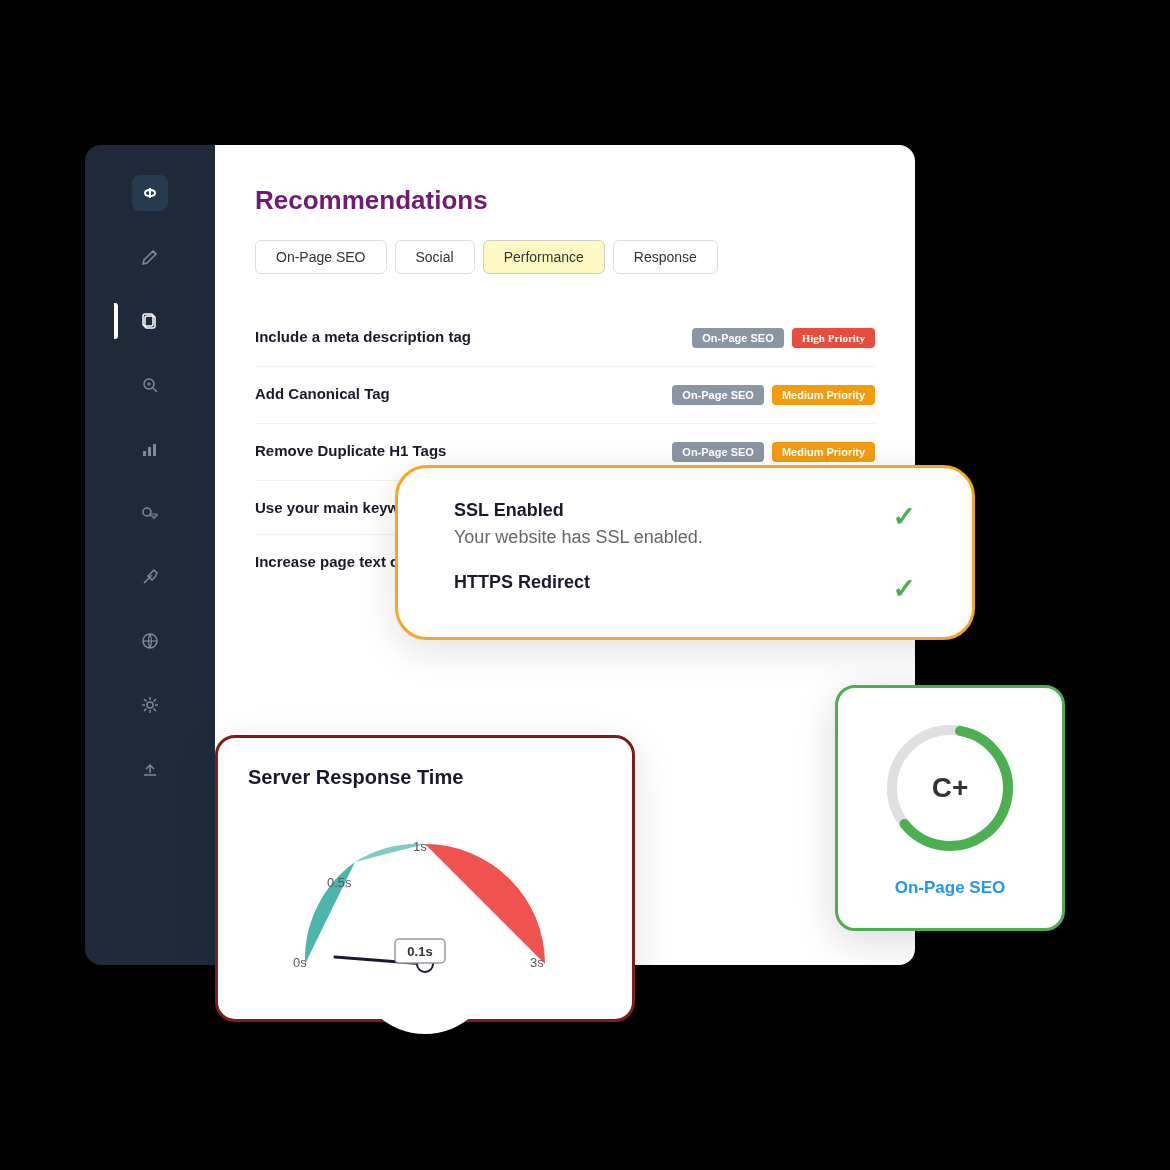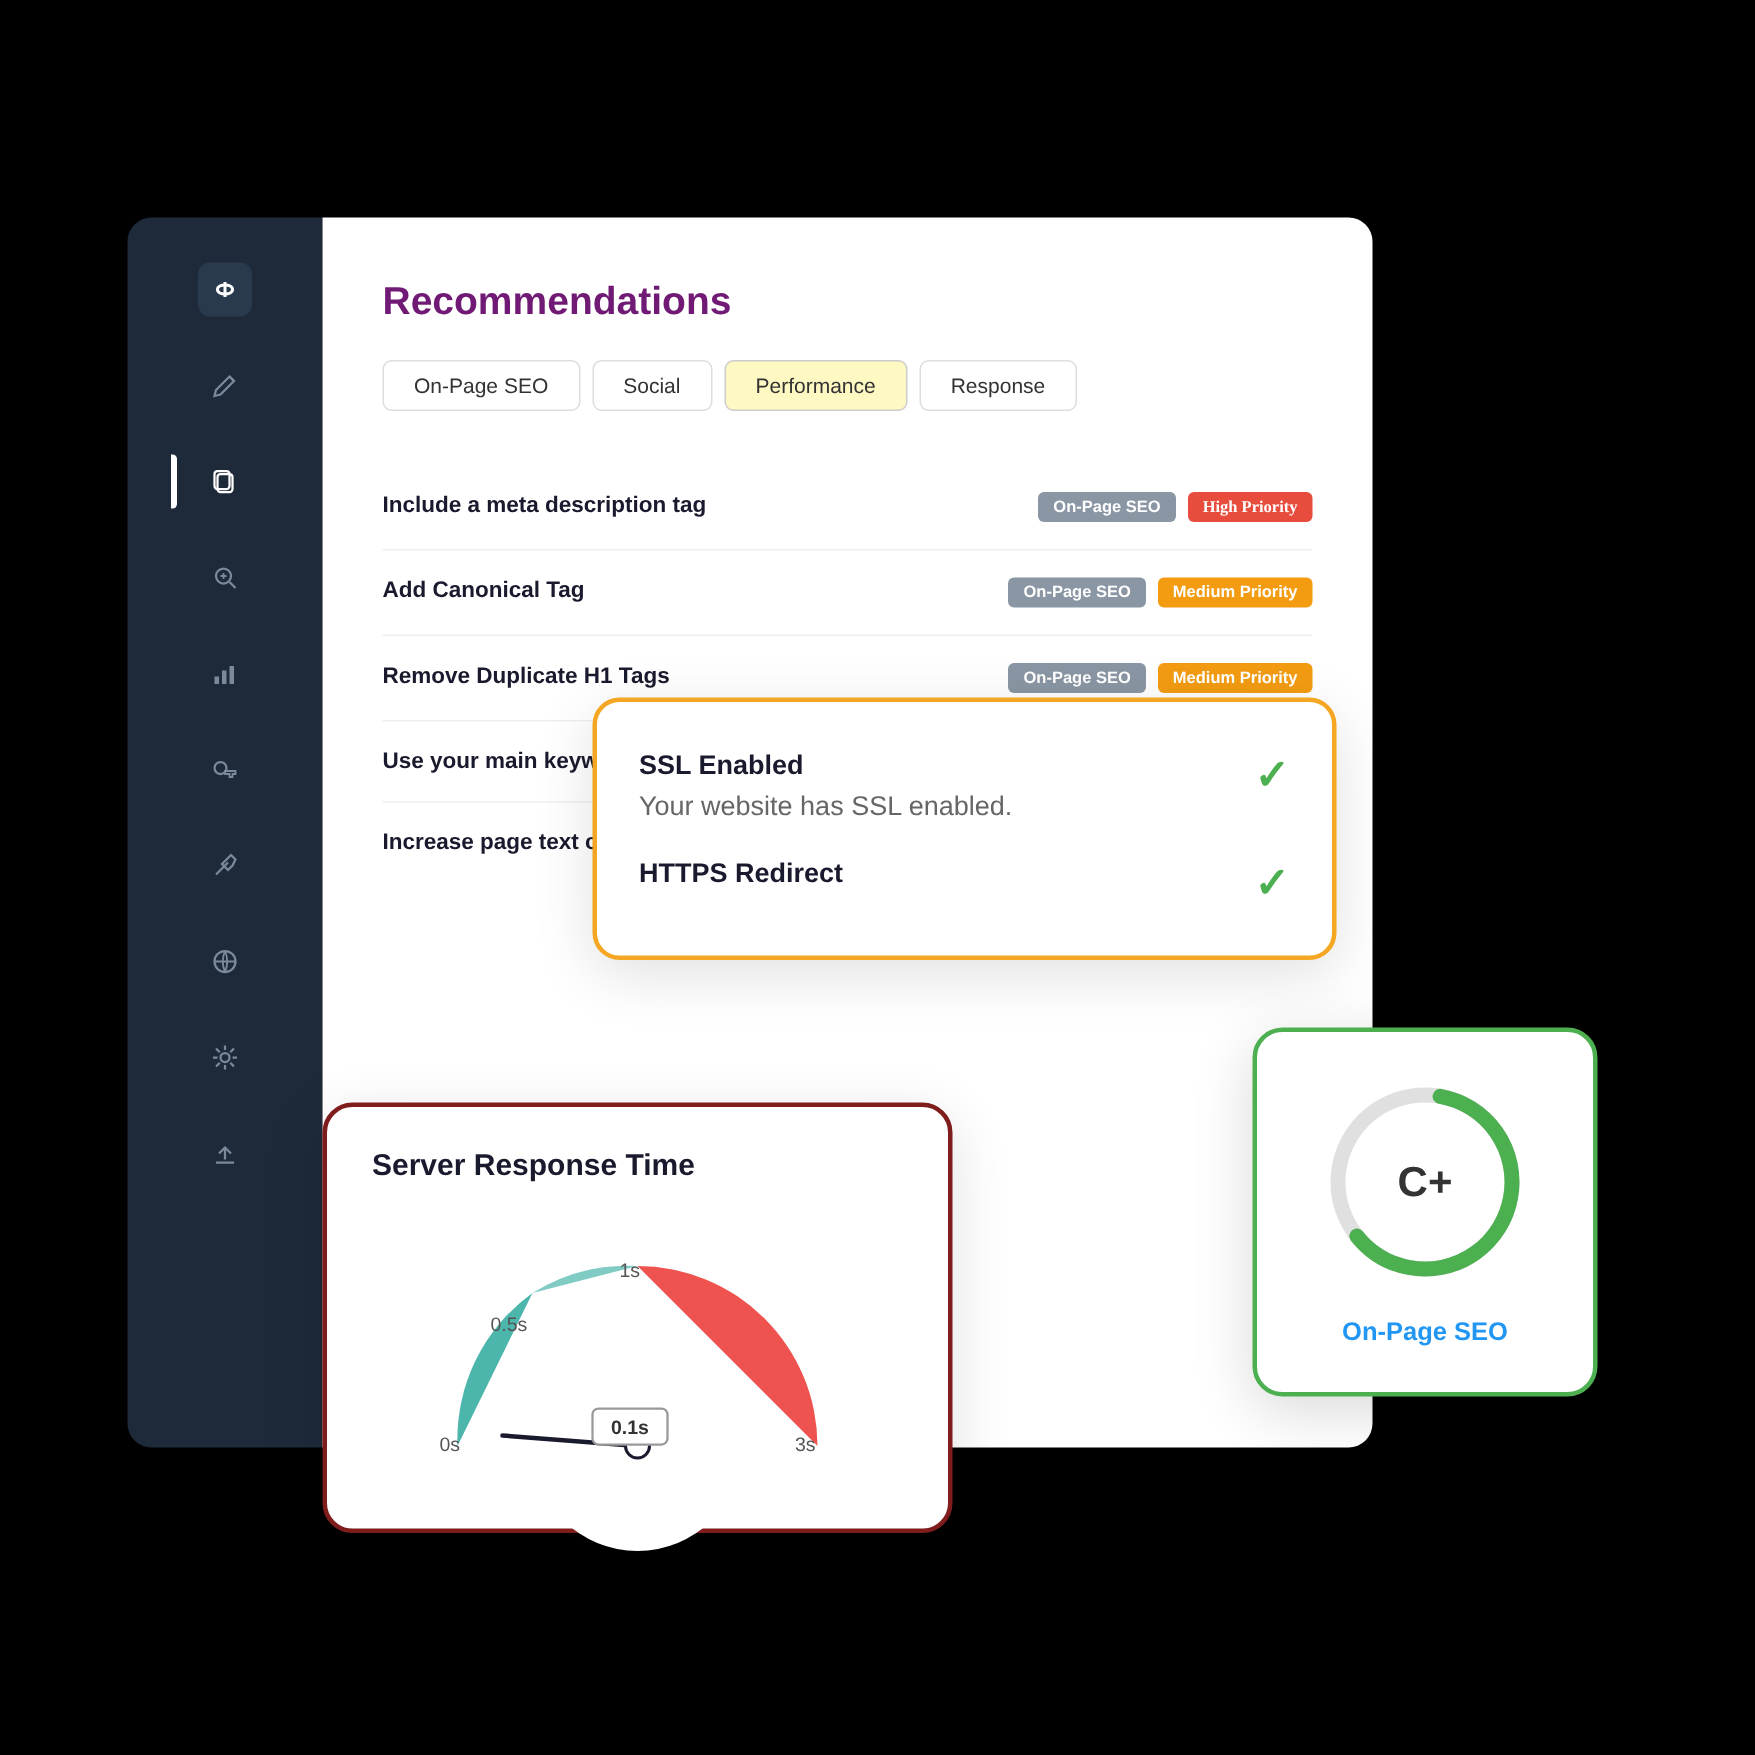--- a/index.html
+++ b/index.html
@@ -144,25 +144,25 @@
 
     .badge-gray { background: #8a96a3; }
     .badge-red { background: #e74c3c; font-family: Liberation Serif, serif; }
     .badge-orange { background: #f39c12; }
 
     
     .ssl-card {
       position: absolute;
       left: 310px;
       top: 380px;
-      width: 496px;
-      background: #fff;
-      border-radius: 18px;
+      width: 580px;
+      background: #fff;
+      border-radius: 32px;
       border: 3px solid #f5a623;
-      padding: 32px 28px;
+      padding: 32px 56px;
       z-index: 10;
       box-shadow: 0 10px 40px rgba(0,0,0,0.12);
     }
 
     .ssl-item {
       display: flex;
       align-items: flex-start;
       justify-content: space-between;
       margin-bottom: 24px;
     }

